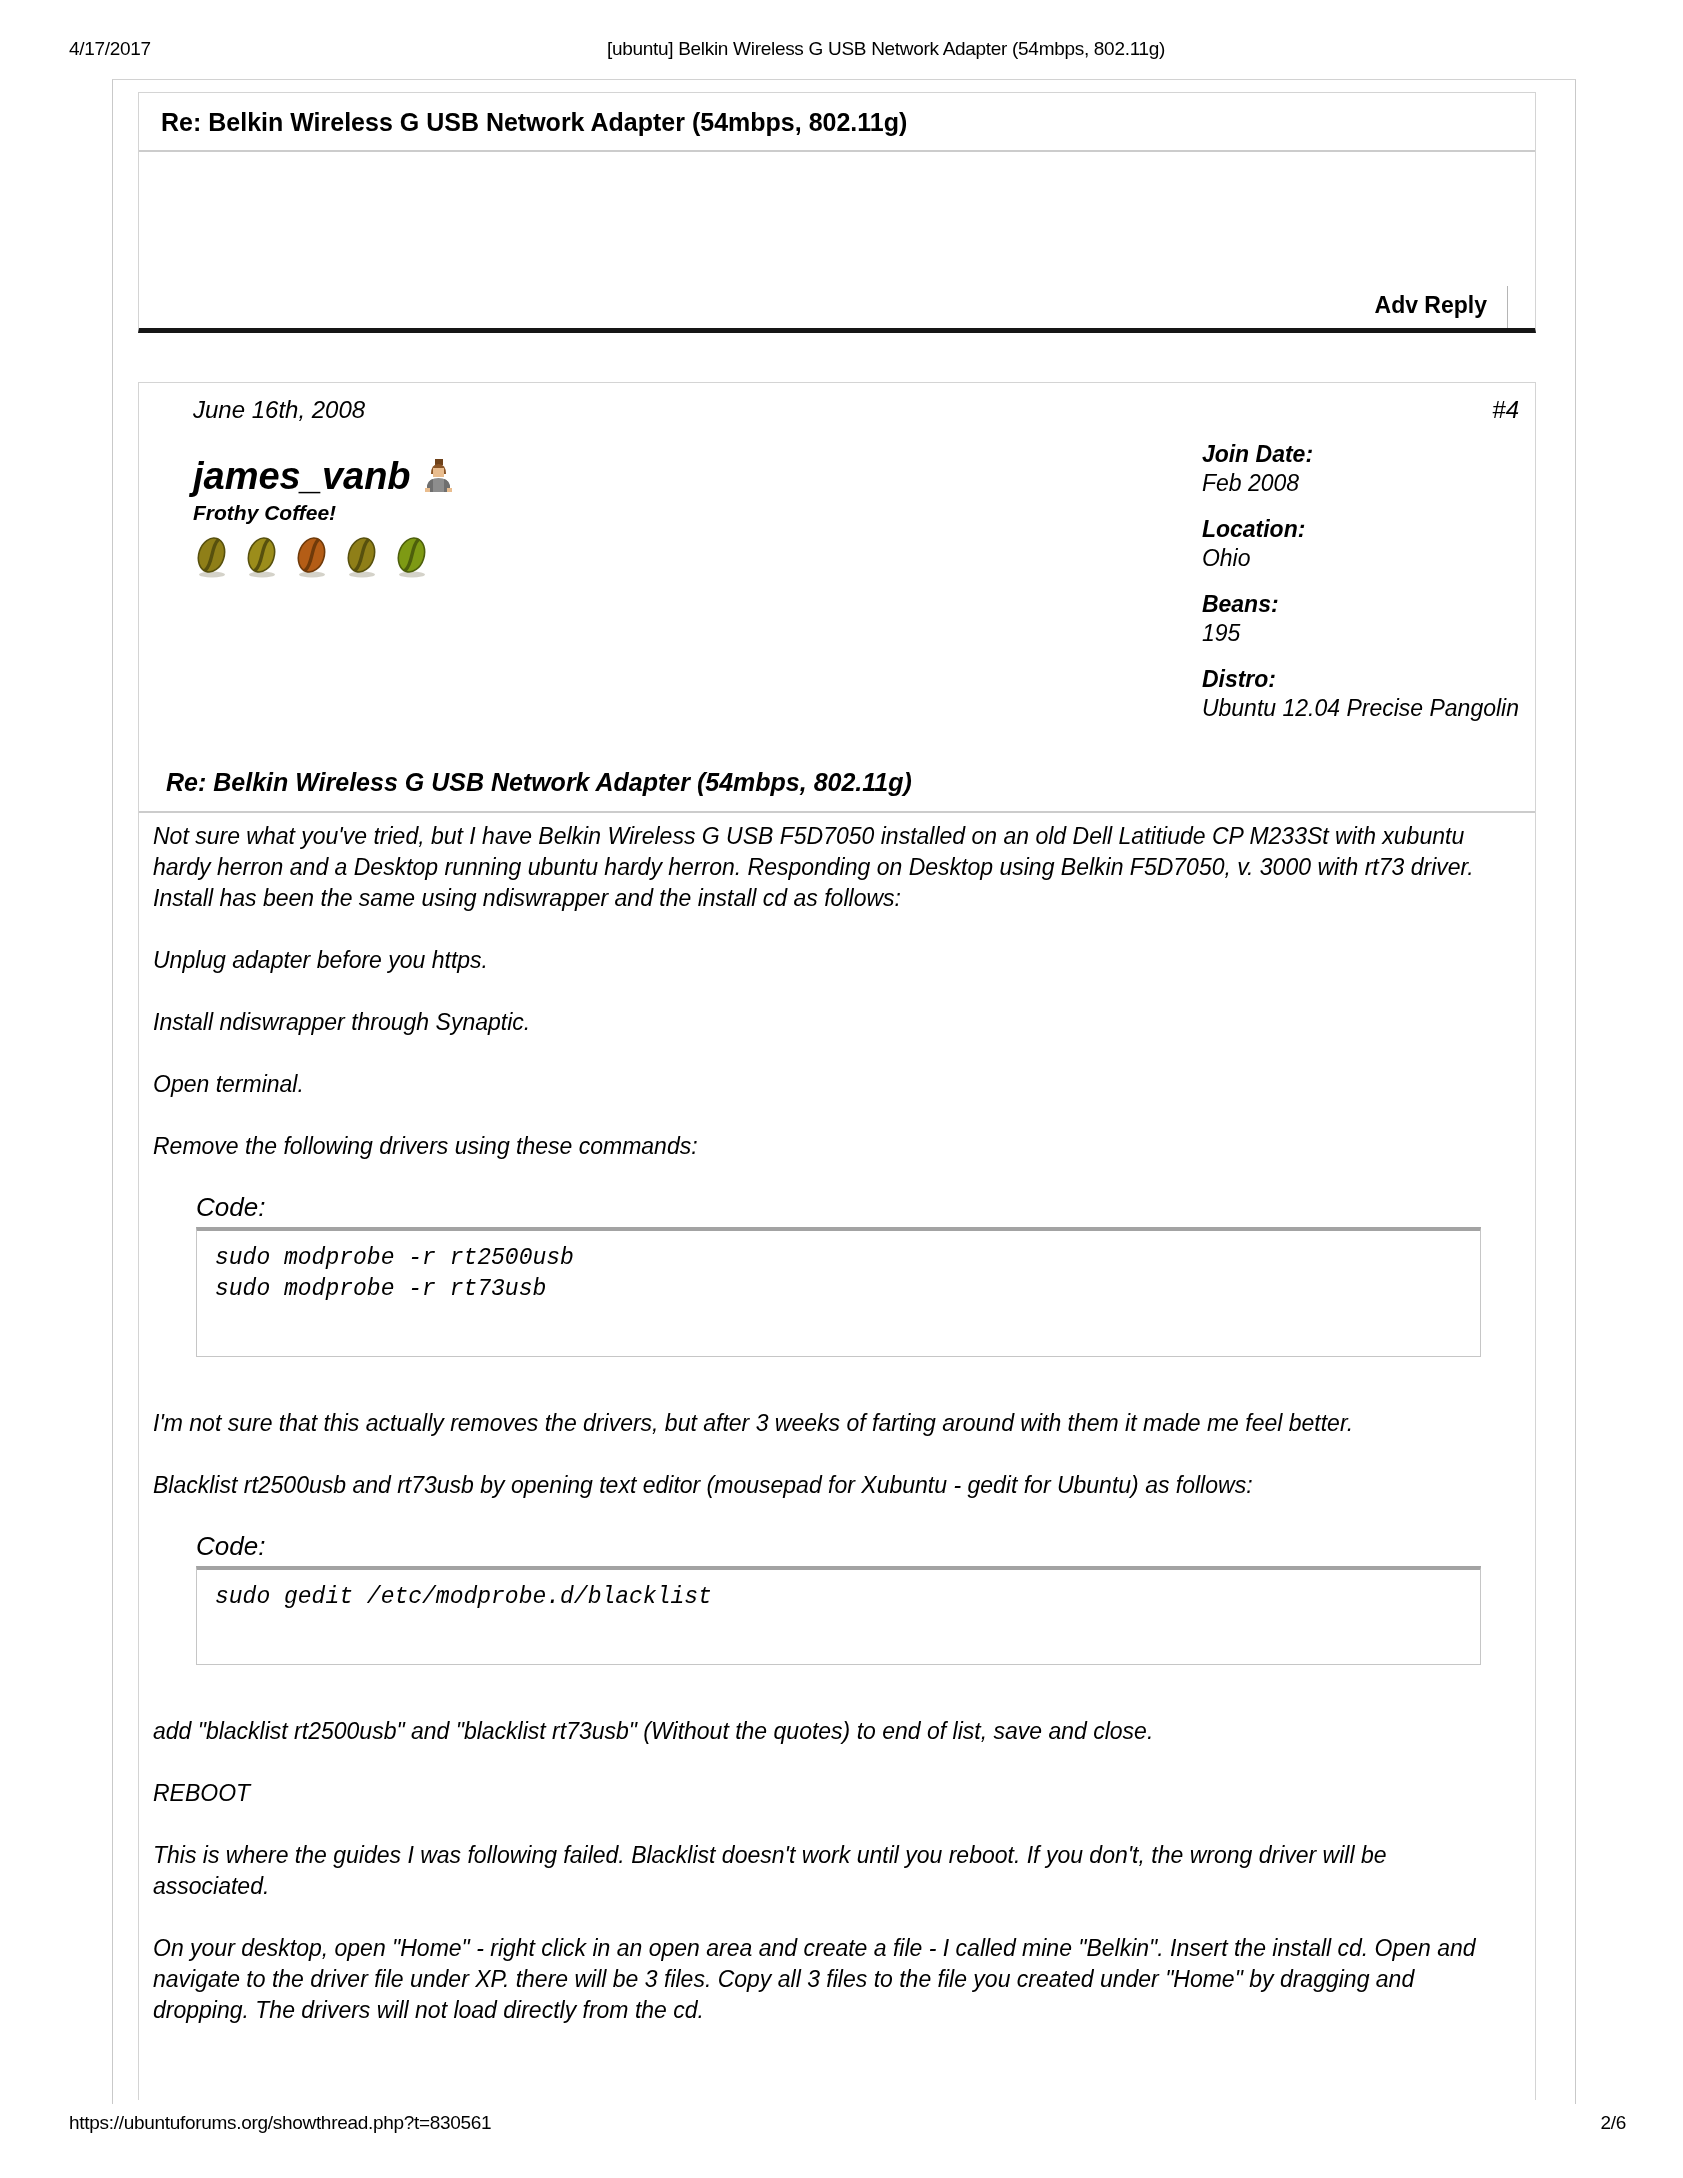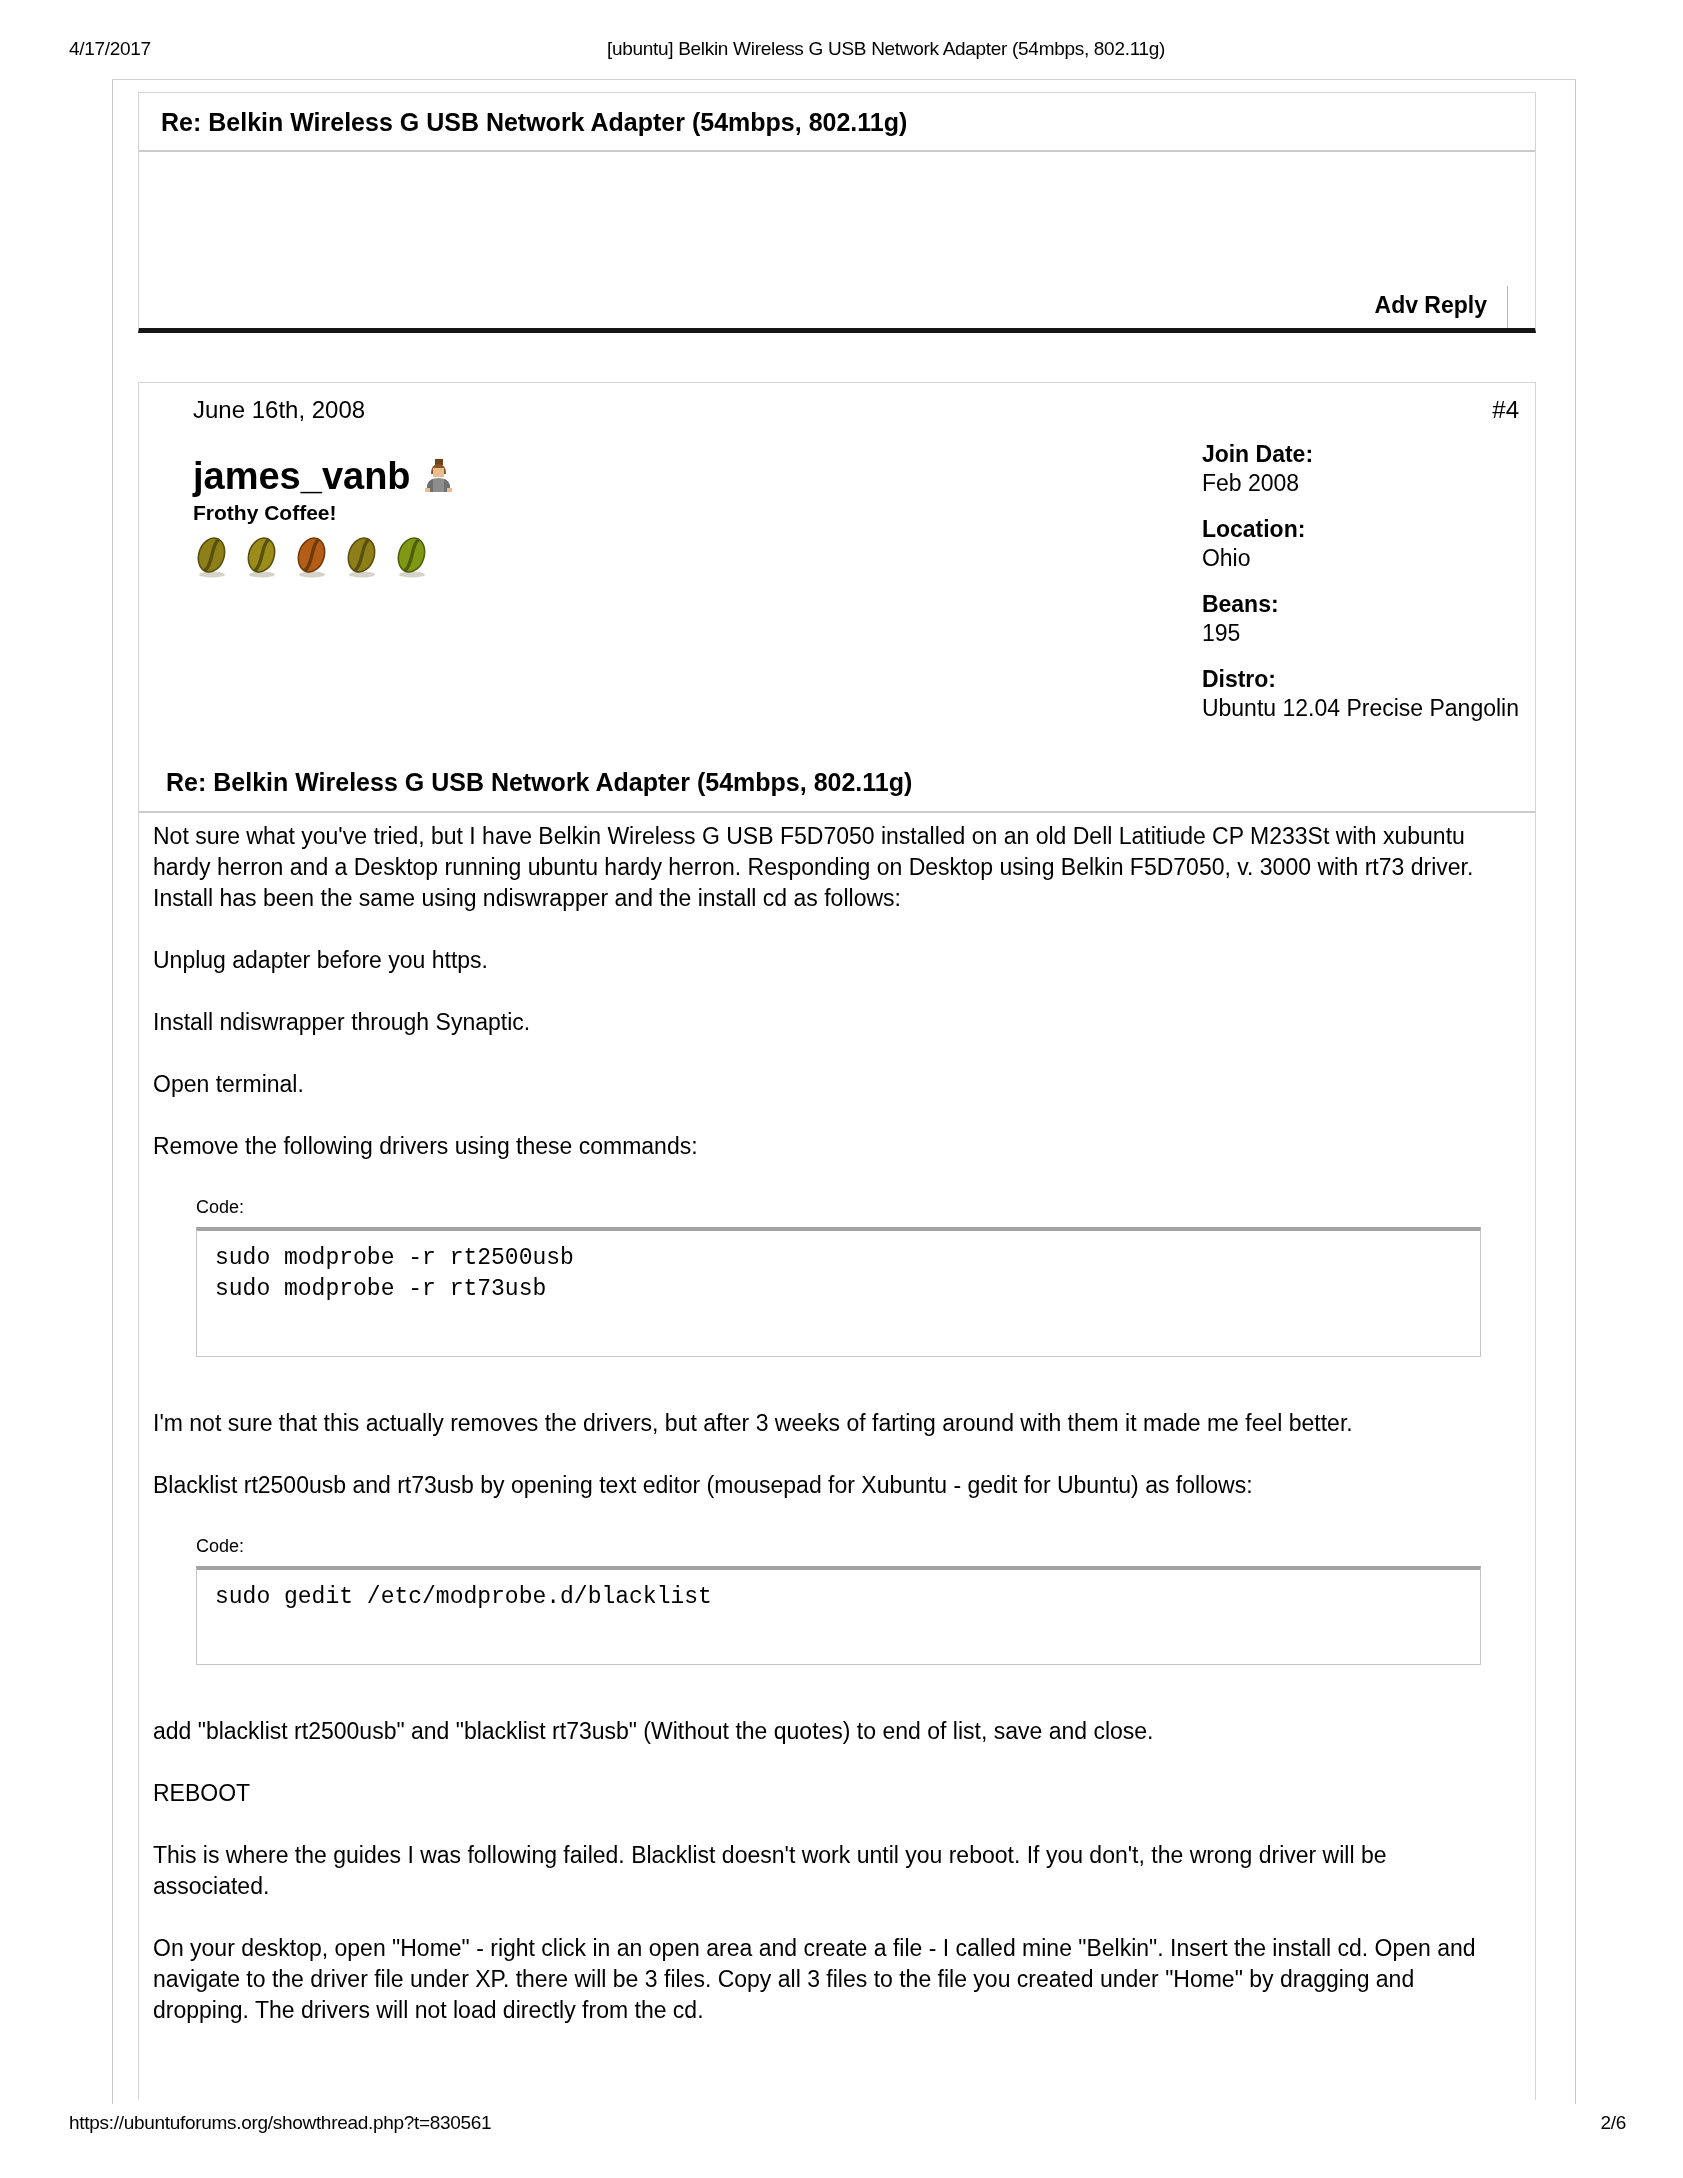--- a/index.html
+++ b/index.html
@@ -38,41 +38,41 @@
 
   
   .post-prev { margin-top:12px; height:241px; display:flex; flex-direction:column;
                border-bottom:5px solid #161616; }
   .post-prev .post-body { font-size:23px; line-height:31px; padding:17px 10px 0 10px; }
   .prev-footer { margin-top:auto; text-align:right; padding-right:27px; }
   .adv-reply { display:inline-block; font-size:23px; font-weight:bold;
                padding:6px 20px 9px 0; border-right:1px solid #b5b5b5; cursor:pointer; }
 
   
-  .post-main { margin-top:49px; height:1718px; overflow:hidden; border-bottom:none; }
+  .post-main { margin-top:49px; height:1718px; overflow:hidden; border-bottom:none;font-style:italic; }
   .post-header-row { display:flex; justify-content:space-between;
                      font-size:24px; padding:13px 16px 0 54px; }
   .user-row { display:flex; padding:0 16px 0 54px; margin-top:30px; }
   .username-line { display:flex; align-items:center; }
   .username { font-size:38px; font-weight:bold; line-height:44px; cursor:pointer; }
   .avatar { margin-left:14px; display:inline-flex; }
   .user-title { font-size:21px; font-weight:bold; margin-top:3px; }
   .beans-row { margin-top:9px; display:flex; gap:13px; align-items:flex-end; }
   .stats-col { margin-left:auto; margin-top:-14px; }
   .stat-pair { margin-bottom:17px; }
   .stat-label { font-weight:bold; font-size:23px; line-height:29px; }
   .stat-value { font-size:23px; line-height:29px; }
 
   .post-title.main { margin-top:16px; padding-top:12px; padding-bottom:14px; padding-left:27px; }
 
   .post-content { padding:8px 54px 0 14px; font-size:23px; line-height:31px; }
   .post-content p { margin:0 0 31px 0; }
 
   .codeblock { margin:28px 0 51px 43px; }
-  .code-label { font-size:18px; line-height:29px; margin-bottom:5px; }
+  .code-label { font-size:26px; line-height:29px; margin-bottom:5px; }
   .code-box {
     border:1px solid #c6c6c6; border-top:4px solid #a3a3a3;
     padding:12px 18px 51px 18px; background:#fff;
     font-family:"Liberation Mono", monospace; font-size:23px; line-height:31px;
     white-space:pre; overflow:hidden;
   }
 </style>
 </head>
 <body>
 

